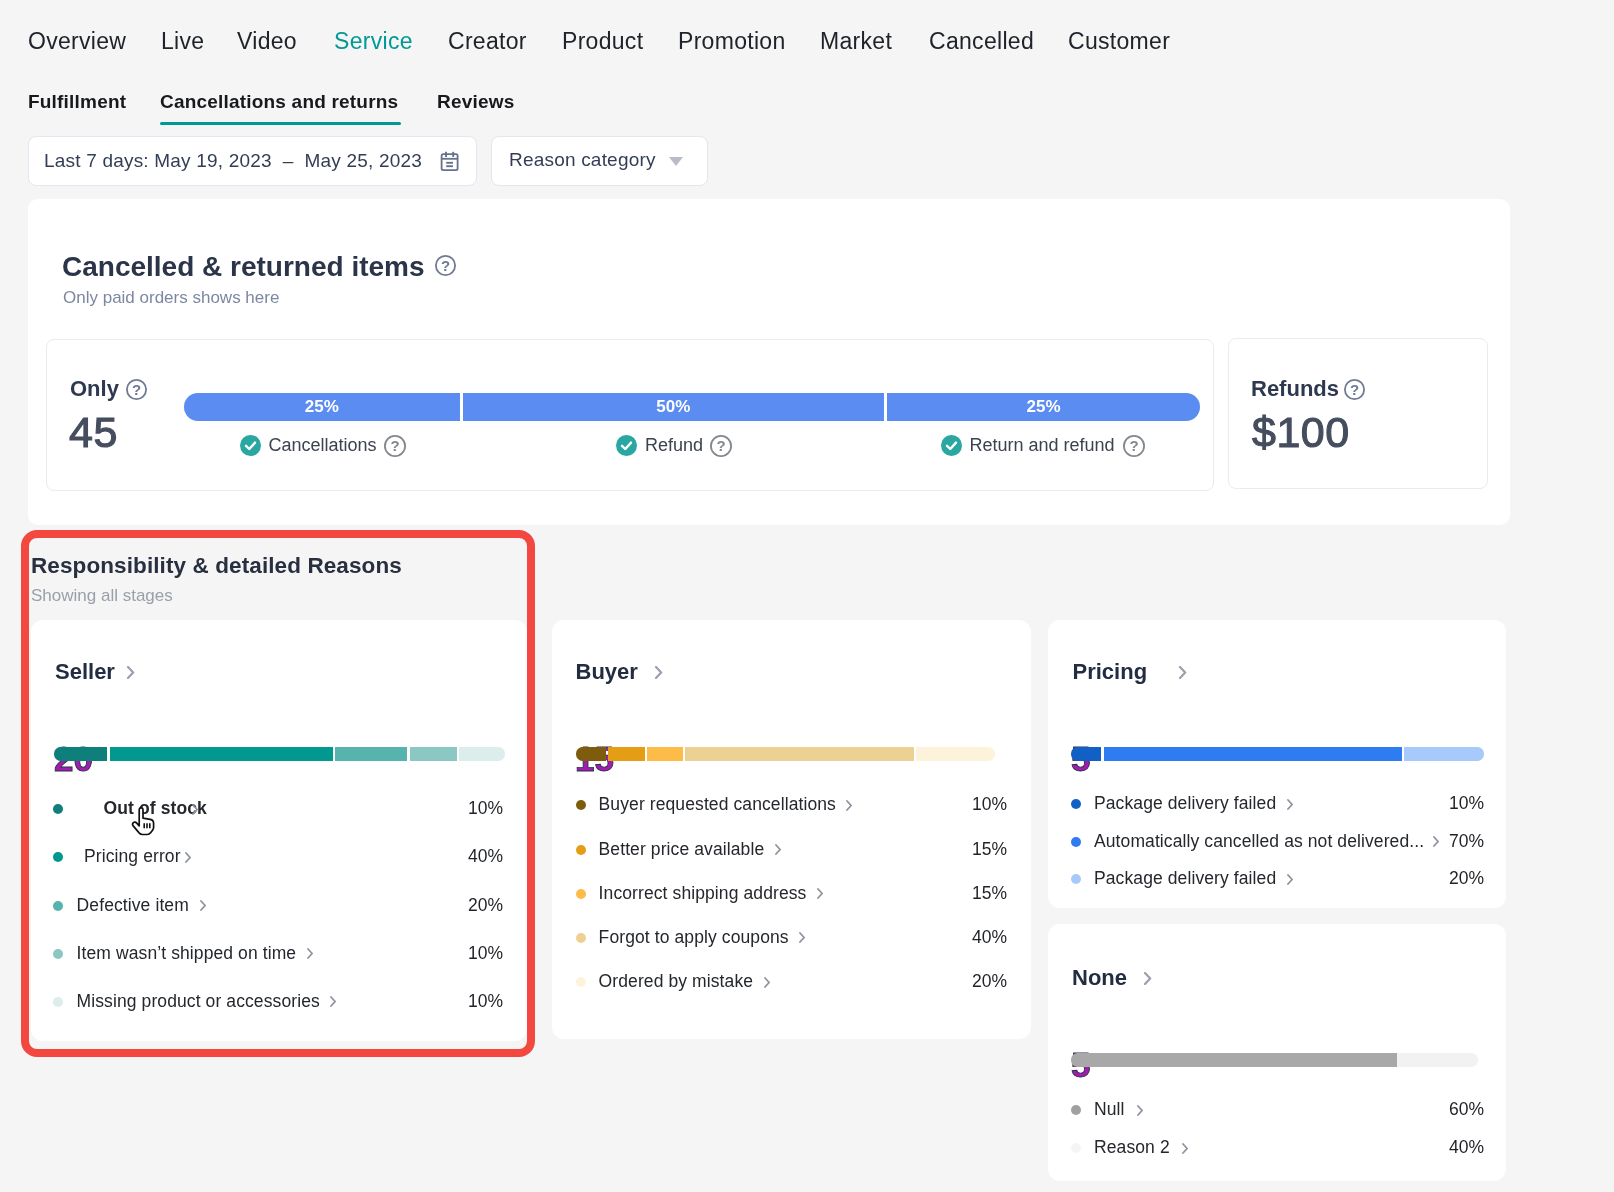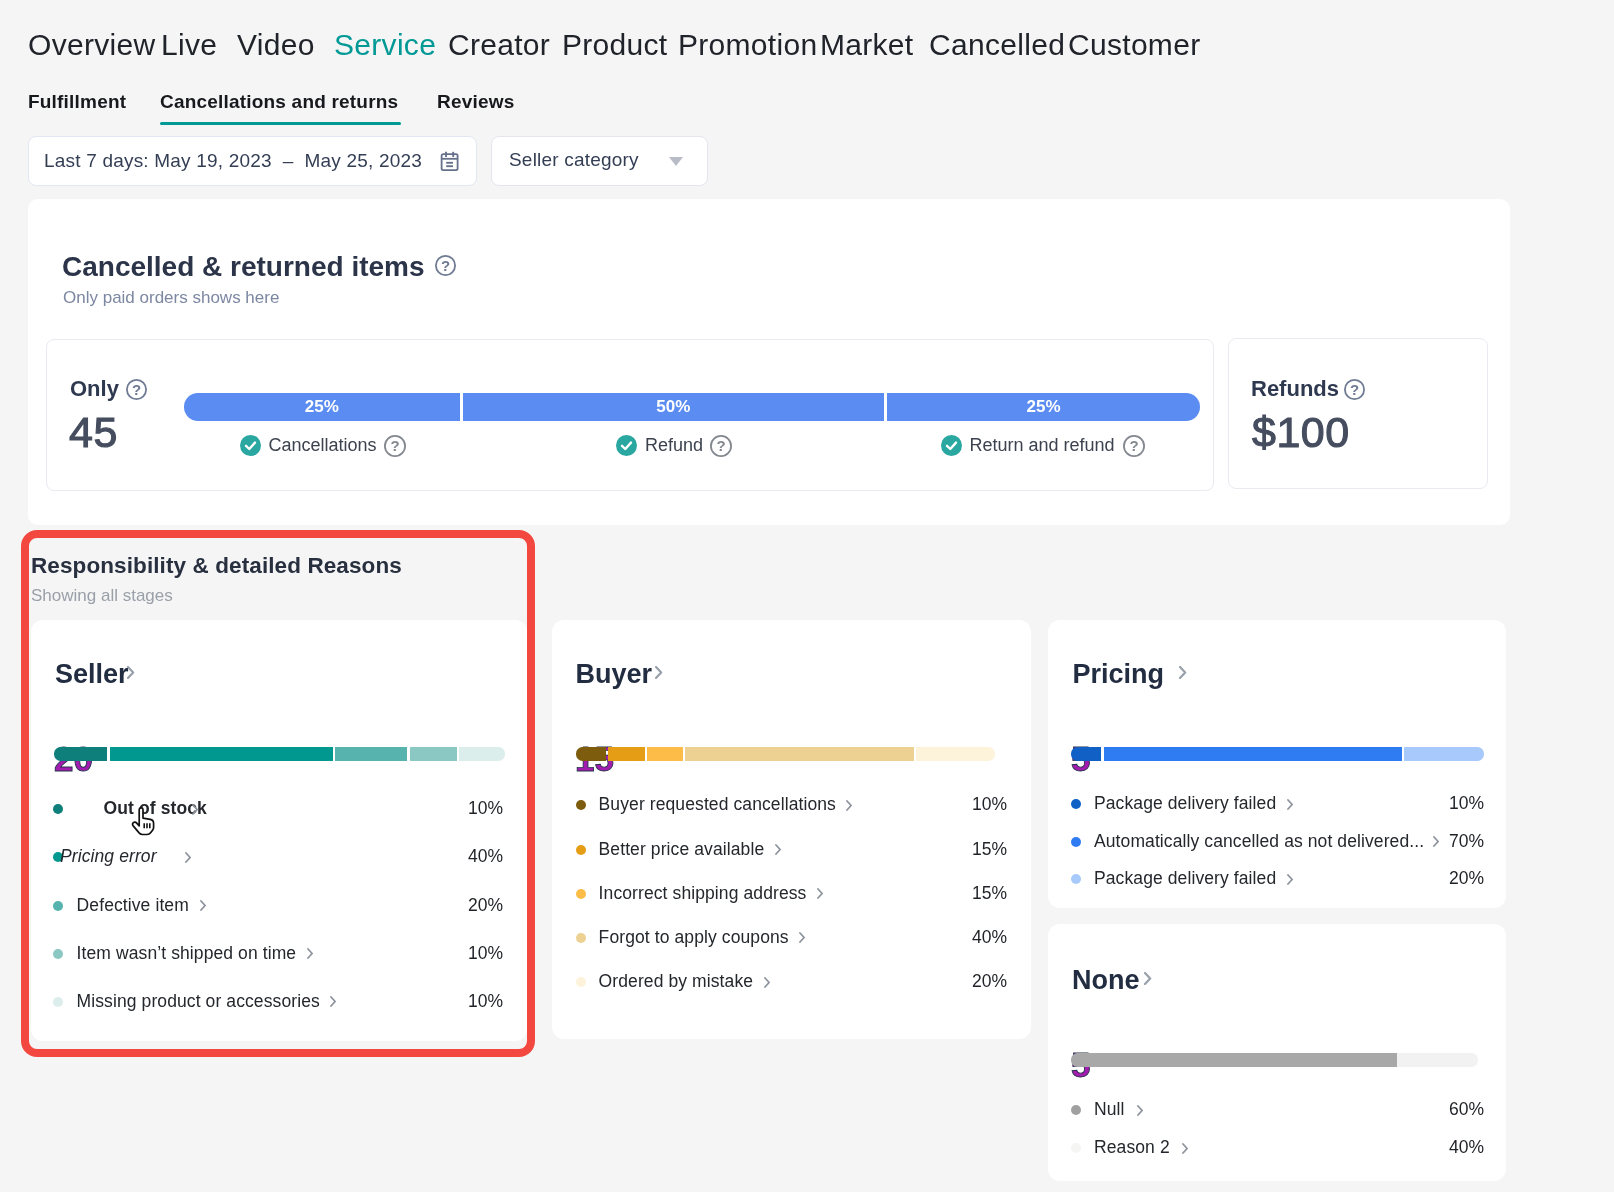--- a/index.html
+++ b/index.html
@@ -1,31 +1,31 @@
 <!DOCTYPE html>
 <html><head><meta charset="utf-8">
 <style>
 * { margin:0; padding:0; box-sizing:border-box; }
 html,body { width:1614px; height:1192px; background:#f5f5f6; font-family:"Liberation Sans",sans-serif; position:relative; overflow:hidden; }
 span { position:absolute; white-space:nowrap; }
-.nav { top:28px; font-size:30px; letter-spacing:0.3px; color:#20242a; }
+.nav { top:28px; font-size:23px; letter-spacing:0.3px; color:#20242a; }
 .nav.act { color:#009995; }
 .tab { top:91px; font-size:19px; font-weight:bold; letter-spacing:0.2px; color:#17191d; }
 .box { position:absolute; background:#fff; border:1.5px solid #e4e6ec; border-radius:8px; }
 .datetxt { font-size:19px; color:#333e55; letter-spacing:0.2px; }
 .card { position:absolute; background:#fff; }
 .h1 { font-size:28px; font-weight:bold; color:#2b3448; }
 .sub1 { font-size:17px; color:#7c87a1;text-align:right; }
 .ibox { position:absolute; border:1.5px solid #e9ebf1; border-radius:8px; }
 .lbl { font-size:22px; font-weight:bold; color:#2e3950; }
 .big { font-size:43px; font-weight:normal; -webkit-text-stroke:1.1px #454d5e; color:#454d5e; letter-spacing:0.5px; }
 .bseg { position:absolute; height:28px; background:#5a8cf2; color:#fff; font-size:17px; font-weight:bold; text-align:center; line-height:28px; }
 .bseg span { position:static; }
 .legtxt { font-size:18px; color:#3c434f; }
-.ctitle { font-size:27px; font-weight:bold; color:#222d42; }
+.ctitle { font-size:22px; font-weight:bold; color:#222d42; }
 .cnum { font-size:35px; font-weight:bold; -webkit-text-stroke:0.9px #263349; color:#a21caf;margin-top:48px; }
 .rlbl { font-size:17.5px; color:#24272c; letter-spacing:0.1px; }
 .rpct { font-size:17.5px; color:#1f2227; width:80px; text-align:right; }
 </style></head>
 <body>
 <span class="nav" style="left:28px">Overview</span>
 <span class="nav" style="left:161px">Live</span>
 <span class="nav" style="left:237px">Video</span>
 <span class="nav act" style="left:334px">Service</span>
 <span class="nav" style="left:448px">Creator</span>
@@ -44,21 +44,21 @@
 <span class="datetxt" style="left:44px;top:150px">Last 7 days: May 19, 2023&nbsp;&nbsp;–&nbsp;&nbsp;May 25, 2023</span>
 <svg style="position:absolute;left:439px;top:150px" width="21" height="22" viewBox="0 0 21 22">
     <rect x="2.6" y="4.2" width="16" height="16" rx="1.6" fill="none" stroke="#67718c" stroke-width="1.8"></rect>
     <line x1="7" y1="1.8" x2="7" y2="7" stroke="#67718c" stroke-width="1.9"></line>
     <line x1="14.2" y1="1.8" x2="14.2" y2="7" stroke="#67718c" stroke-width="1.9"></line>
     <line x1="2.6" y1="8.8" x2="18.6" y2="8.8" stroke="#67718c" stroke-width="1.8"></line>
     <line x1="7.2" y1="12.8" x2="14" y2="12.8" stroke="#67718c" stroke-width="1.9"></line>
     <line x1="7.2" y1="16.2" x2="14" y2="16.2" stroke="#67718c" stroke-width="1.9"></line>
   </svg>
 <div class="box" style="left:491px;top:136px;width:217px;height:50px;border-color:#e4e6ec"></div>
-<span class="datetxt" style="left:509px;top:149px">Seller category</span>
+<span class="datetxt" style="left:509px;top:149px">Reason category</span>
 <div style="position:absolute;left:669px;top:157px;width:0;height:0;border-left:7.5px solid transparent;border-right:7.5px solid transparent;border-top:9px solid #b7bcc6"></div>
 
 <div class="card" style="left:28px;top:199px;width:1482px;height:326px;border-radius:10px"></div>
 <span class="h1" style="left:62px;top:251px">Cancelled &amp; returned items</span>
 <svg style="position:absolute;left:434.5px;top:255.0px" width="21" height="21" viewBox="0 0 21 21">
     <circle cx="10.5" cy="10.5" r="9.60" fill="none" stroke="#6f7a93" stroke-width="1.8"></circle>
     <text x="10.5" y="15.9" text-anchor="middle" font-size="15" font-weight="bold" fill="#6f7a93" font-family="Liberation Sans">?</text>
   </svg>
 <span class="sub1" style="left:63px;top:288px">Only paid orders shows here</span>
 <div class="ibox" style="left:46px;top:339px;width:1168px;height:152px"></div>
@@ -121,21 +121,21 @@
 <div style="position:absolute;left:335.2px;top:747px;width:72.2px;height:13.5px;background:#56b3ae;"></div>
 <div style="position:absolute;left:409.8px;top:747px;width:46.9px;height:13.5px;background:#8bc8c4;"></div>
 <div style="position:absolute;left:459.1px;top:747px;width:45.8px;height:13.5px;background:#dceeec;border-radius:0 6.5px 6.5px 0;"></div>
 <div style="position:absolute;left:53px;top:804.4px;width:10px;height:10px;border-radius:50%;background:#0e7f7b"></div>
 <span class="rlbl" style="left:76.6px;top:798.4px;font-weight:bold;margin-left:27px;">Out of stock</span>
 <span class="rpct" style="left:423px;top:798.4px">10%</span>
 <svg style="position:absolute;left:191.7px;top:803.9px" width="6.1" height="11" viewBox="0 0 6.1 11">
     <path d="M1 1 L5.1 5.5 L1 10" fill="none" stroke="#8d939c" stroke-width="1.8" stroke-linecap="round" stroke-linejoin="round"></path>
   </svg>
 <div style="position:absolute;left:53px;top:852.4px;width:10px;height:10px;border-radius:50%;background:#01988f"></div>
-<span class="rlbl" style="left:60px;top:846.4px;font-style:italic;">Pricing error</span>
+<span class="rlbl" style="left:84px;top:846.4px;">Pricing error</span>
 <span class="rpct" style="left:423px;top:846.4px">40%</span>
 <svg style="position:absolute;left:184.9px;top:851.9px" width="6.1" height="11" viewBox="0 0 6.1 11">
     <path d="M1 1 L5.1 5.5 L1 10" fill="none" stroke="#8d939c" stroke-width="1.8" stroke-linecap="round" stroke-linejoin="round"></path>
   </svg>
 <div style="position:absolute;left:53px;top:900.5px;width:10px;height:10px;border-radius:50%;background:#56b3ae"></div>
 <span class="rlbl" style="left:76.6px;top:894.5px;">Defective item</span>
 <span class="rpct" style="left:423px;top:894.5px">20%</span>
 <svg style="position:absolute;left:200.4px;top:900.0px" width="6.1" height="11" viewBox="0 0 6.1 11">
     <path d="M1 1 L5.1 5.5 L1 10" fill="none" stroke="#8d939c" stroke-width="1.8" stroke-linecap="round" stroke-linejoin="round"></path>
   </svg>

